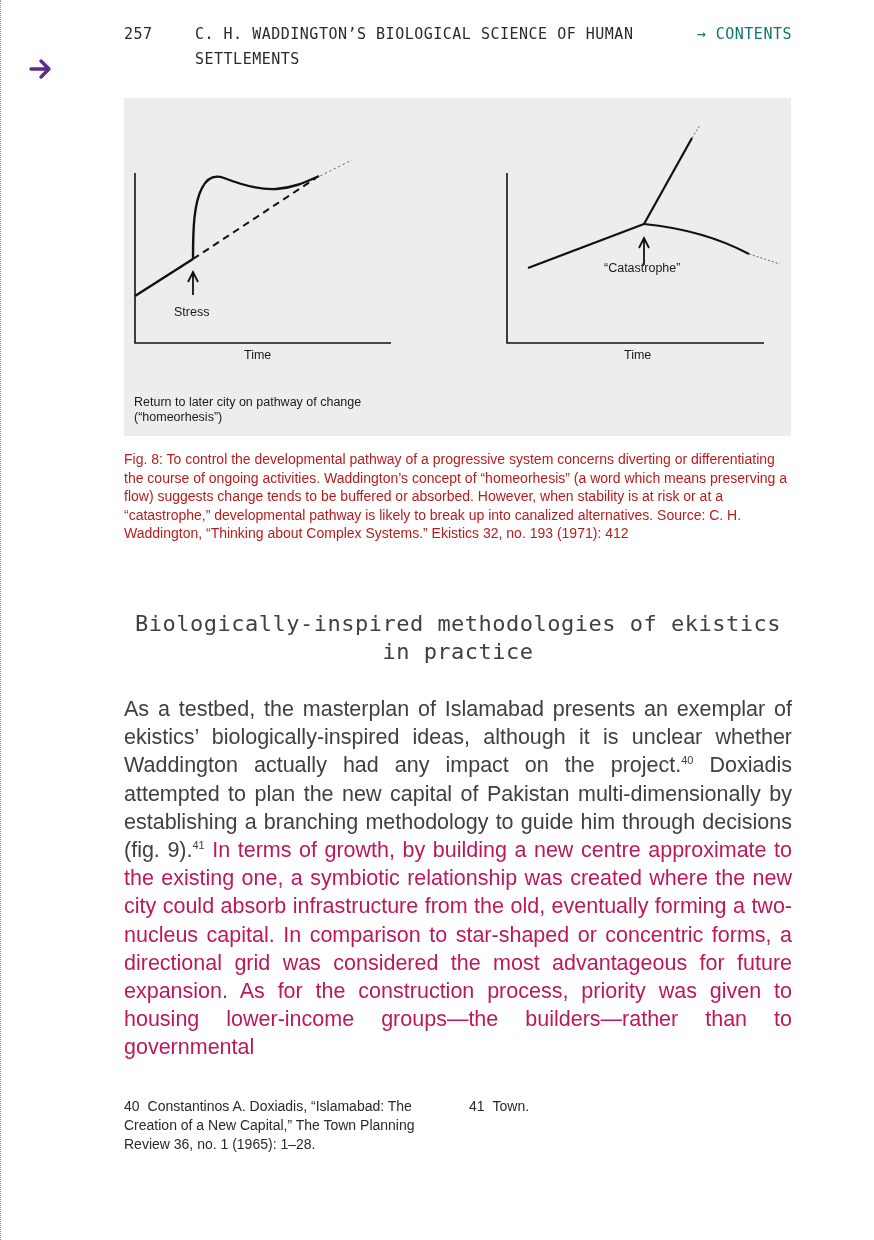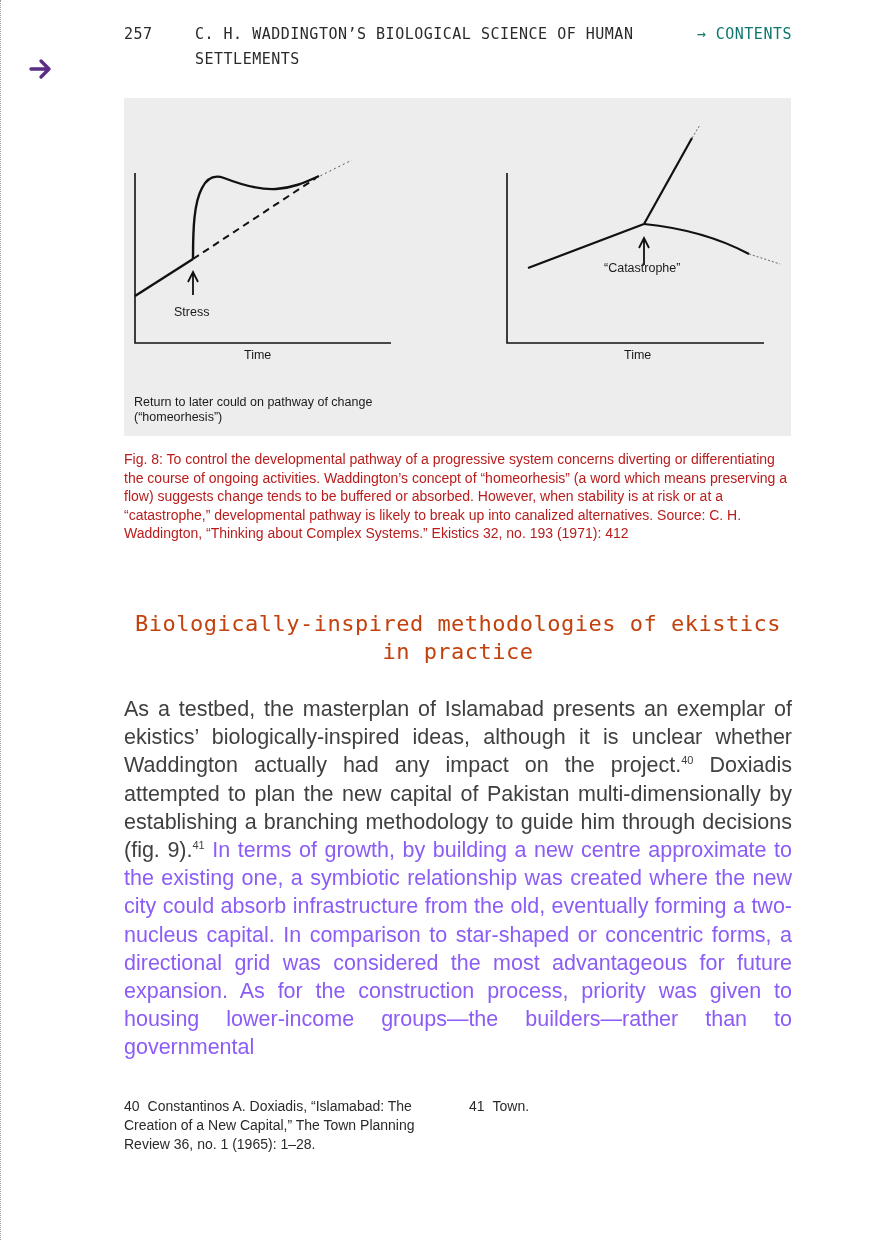--- a/index.html
+++ b/index.html
@@ -35,29 +35,29 @@
     font-family: "Liberation Sans", sans-serif;
   }
   .caption {
     position: absolute; left: 124px; top: 450px; width: 672px;
     font-size: 14px; line-height: 18.5px; color: #b91c1c;
     font-family: "Liberation Sans", sans-serif;
   }
   .section-heading {
     position: absolute; left: 124px; top: 610px; width: 668px; text-align: center;
     font-family: "DejaVu Sans Mono", "Liberation Mono", monospace;
-    font-size: 22px; line-height: 28px; color: #c2410c; letter-spacing: 0.5px;
+    font-size: 22px; line-height: 28px; color: #404040; letter-spacing: 0.5px;
   }
   .body-text {
     position: absolute; left: 124px; top: 695px; width: 668px;
     font-size: 21.5px; line-height: 28.2px; text-align: justify; hyphens: manual;
     font-family: "Liberation Sans", sans-serif;
   }
   .body-text .read { color: #404040; }
-  .body-text .unread { color: #8b5cf6; }
+  .body-text .unread { color: #be185d; }
   .body-text sup { font-size: 11px; vertical-align: 8px; line-height: 0; }
   .footnotes {
     position: absolute; left: 124px; top: 1097px; width: 668px;
     font-size: 14px; line-height: 19px; color: #2a2a2a;
   }
   .fn { position: absolute; top: 0; }
   .fn-40 { left: 0; width: 320px; }
   .fn-41 { left: 345px; width: 200px; }
   .fn .num { margin-right: 8px; }
 </style>
@@ -100,21 +100,21 @@
     <path d="M520 126 C560 130 595 140 625 156" fill="none" stroke="#111" stroke-width="2.2"></path>
     <path d="M625 156 L656 166" fill="none" stroke="#666" stroke-width="1" stroke-dasharray="2 2"></path>
     <g fill="none" stroke="#111" stroke-width="1.8">
       <path d="M520 167 V142 M515 150 L520 140 L525 150"></path>
     </g>
   </svg>
   <div class="fig-label" style="left:50px; top:207px;">Stress</div>
   <div class="fig-label" style="left:120px; top:250px;">Time</div>
   <div class="fig-label" style="left:480px; top:163px;">“Catastrophe”</div>
   <div class="fig-label" style="left:500px; top:250px;">Time</div>
-  <div class="fig-label" style="left:10px; top:297px; width:270px;">Return to later could on pathway of change (“homeorhesis”)</div>
+  <div class="fig-label" style="left:10px; top:297px; width:270px;">Return to later city on pathway of change (“homeorhesis”)</div>
 </div>
 
 <div class="caption">Fig. 8: To control the developmental pathway of a progressive system concerns diverting or differentiating the course of ongoing activities. Waddington’s concept of “homeorhesis” (a word which means preserving a flow) suggests change tends to be buffered or absorbed. However, when stability is at risk or at a “catastrophe,” developmental pathway is likely to break up into canalized alternatives. Source: C. H. Waddington, “Thinking about Complex Systems.” Ekistics 32, no. 193 (1971): 412</div>
 
 <div class="section-heading">Biologically-inspired methodologies of ekistics in practice</div>
 
 <div class="body-text">
   <span class="read">As a testbed, the masterplan of Islamabad presents an exem­plar of ekistics’ biologically-inspired ideas, although it is unclear whether Waddington actually had any impact on the project.</span><sup class="read">40</sup><span class="read"> Doxiadis attempted to plan the new capital of Pakistan multi-di­mensionally by establishing a branching methodology to guide him through decisions (fig. 9).</span><sup class="read">41</sup><span class="unread"> In terms of growth, by building a new centre approximate to the existing one, a symbiotic relation­ship was created where the new city could absorb infrastructure from the old, eventually forming a two-nucleus capital. In com­parison to star-shaped or concentric forms, a directional grid was considered the most advantageous for future expansion. As for the construction process, priority was given to housing low­er-income groups—the builders—rather than to governmental</span>
 </div>
 

